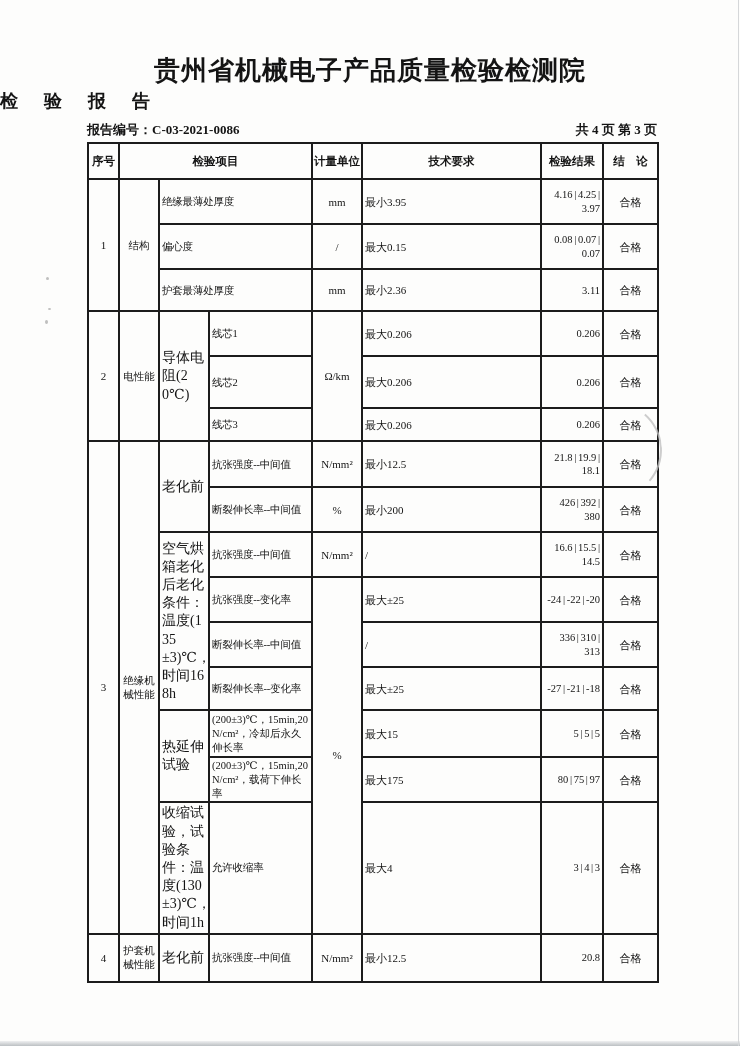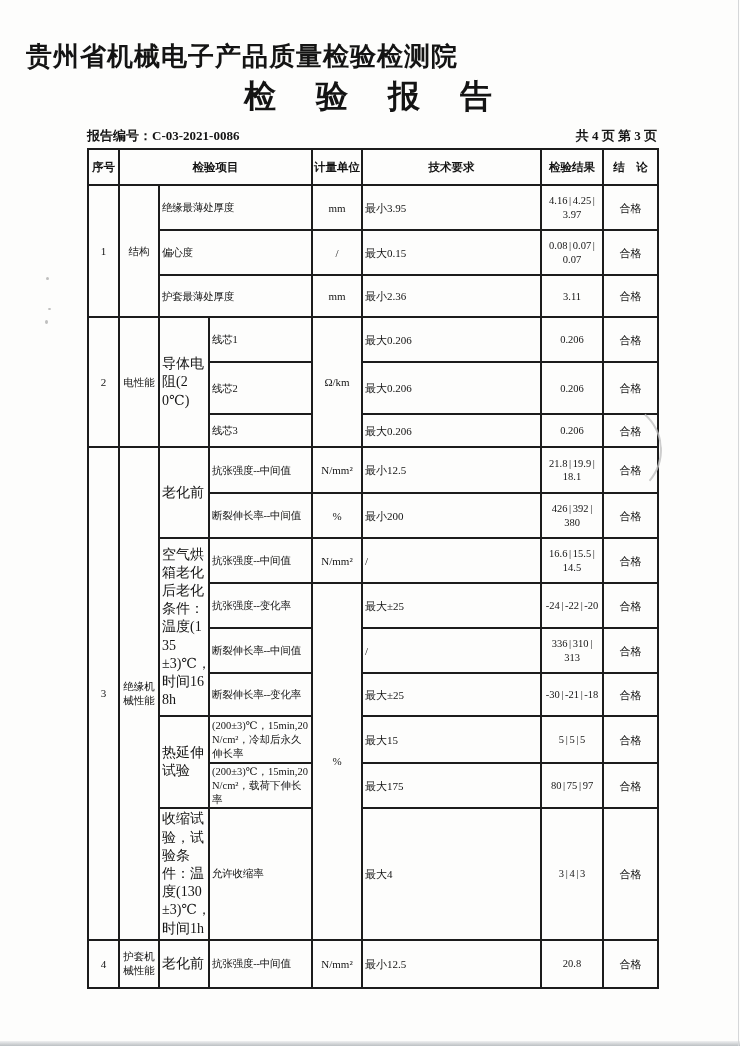--- a/index.html
+++ b/index.html
@@ -2,25 +2,25 @@
 <html><head>
 <meta charset="utf-8">
 <style>
   html,body{margin:0;padding:0;}
   body{
     width:740px;height:1046px;position:relative;overflow:hidden;
     background:#fdfdfc;color:#141414;
     font-family:"Liberation Serif","DejaVu Serif",serif;
   }
   .org-title{
-    padding-top:41px;text-align:left;
-    font-size:26px;font-weight:700;letter-spacing:1px;line-height:1.25;margin-left:26px;
+    padding-top:55px;text-align:center;
+    font-size:26px;font-weight:700;letter-spacing:1px;line-height:1.25;
   }
   .report-title{
-    text-align:center;font-size:32px;font-weight:700;margin-top:1px;letter-spacing:4px;
+    text-align:left;font-size:18px;font-weight:700;margin-top:1px;letter-spacing:4px;
   }
   .meta{
     width:570px;margin:8px 0 3px 87px;
     display:flex;justify-content:space-between;align-items:baseline;
     font-size:13px;font-weight:600;
   }
   table.report{
     border-collapse:collapse;table-layout:fixed;
     width:570px;margin-left:87px;
   }
@@ -29,21 +29,21 @@
     overflow:hidden;line-height:1.3;padding:1px 2px;
   }
   .report th{font-size:11.5px;font-weight:700;text-align:center;padding:10px 1px;}
   .c-no{text-align:center;font-size:11px;}
   .c-cat{text-align:center;font-size:10.5px;word-break:break-all;padding:1px 2px;}
   .c-sub{text-align:left;font-size:14px;word-break:break-all;padding:1px 2px 1px 3px;}
   .c-item{text-align:left;font-size:10.5px;letter-spacing:-0.2px;white-space:nowrap;padding-left:4px;}
   .c-item.wrap{white-space:normal;word-break:break-all;letter-spacing:0;}
   .c-unit{text-align:center;font-size:11px;}
   .c-req{text-align:left;font-size:11px;padding-left:5px;}
-  .c-res{text-align:center;font-size:10.5px;word-spacing:-1px;}
+  .c-res{text-align:right;font-size:10.5px;word-spacing:-1px;}
   .c-ok{text-align:center;font-size:11px;}
   
   .seal-arc{
     position:absolute;left:566px;top:402px;width:92px;height:92px;
     border:2px solid transparent;border-right-color:#c2c2c2;border-radius:50%;
     transform:rotate(-4deg);opacity:.8;
   }
   .speck{position:absolute;background:#8d8d8d;border-radius:50%;opacity:.55;}
   .speck.s1{left:46px;top:277px;width:3px;height:3px;}
   .speck.s2{left:48px;top:308px;width:3px;height:2px;}
@@ -172,21 +172,21 @@
   </tr>
   <tr style="height:45px">
     <td class="c-item">断裂伸长率--中间值</td>
     <td class="c-req">/</td>
     <td class="c-res">336 | 310 | 313</td>
     <td class="c-ok">合格</td>
   </tr>
   <tr style="height:43px">
     <td class="c-item">断裂伸长率--变化率</td>
     <td class="c-req">最大±25</td>
-    <td class="c-res">-30 | -21 | -18</td>
+    <td class="c-res">-27 | -21 | -18</td>
     <td class="c-ok">合格</td>
   </tr>
   <tr style="height:47px">
     <td class="c-sub" rowspan="2">热延伸试验</td>
     <td class="c-item wrap">(200±3)℃，15min,20N/cm²，冷却后永久伸长率</td>
     <td class="c-req">最大15</td>
     <td class="c-res">5 | 5 | 5</td>
     <td class="c-ok">合格</td>
   </tr>
   <tr style="height:45px">

